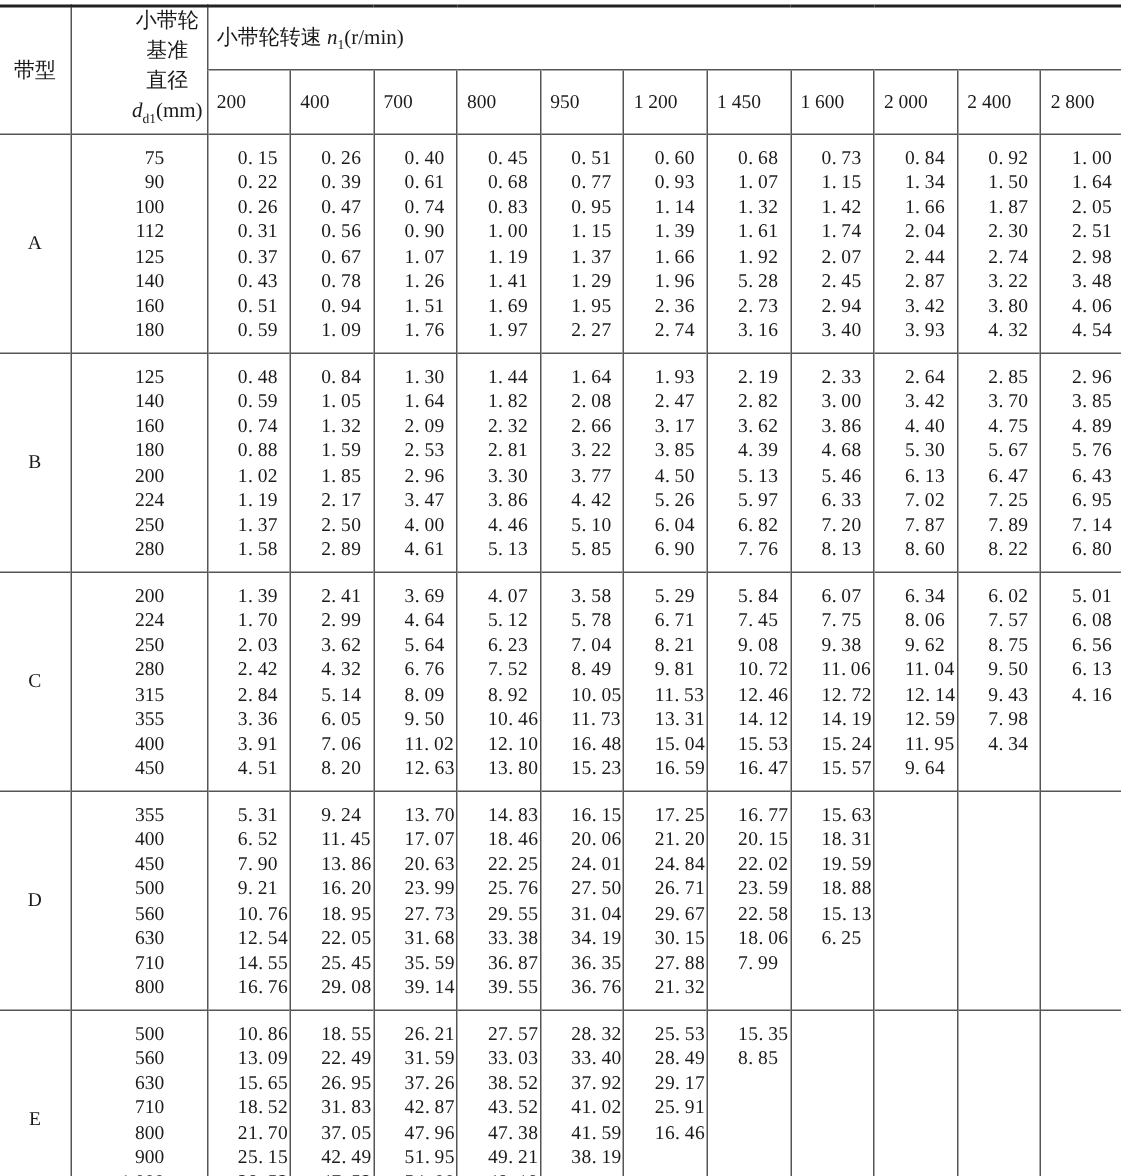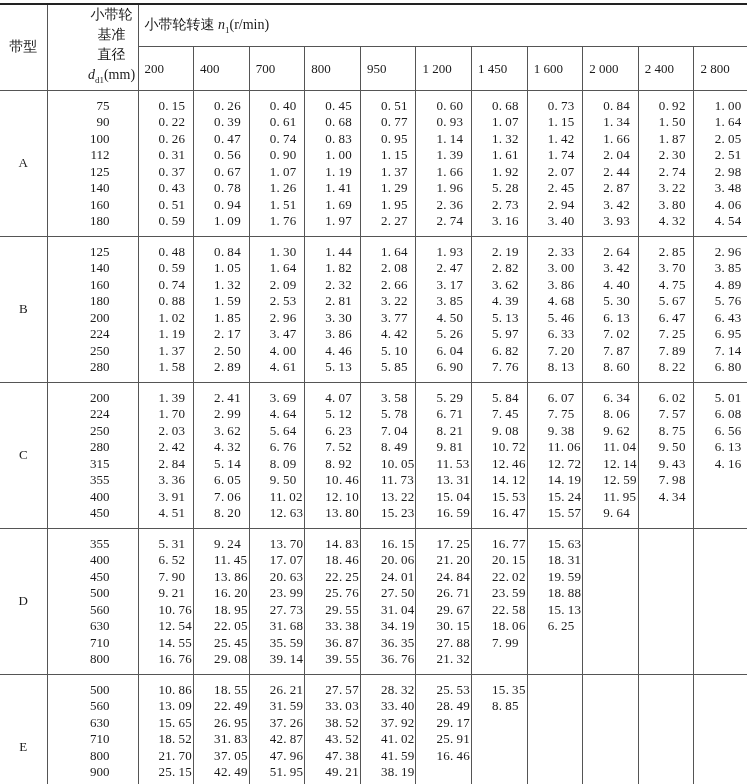--- a/index.html
+++ b/index.html
@@ -371,21 +371,21 @@
           <div>12. 10</div>
           <div>13. 80</div>
         </td>
         <td class="val-c vl">
           <div>3. 58</div>
           <div>5. 78</div>
           <div>7. 04</div>
           <div>8. 49</div>
           <div>10. 05</div>
           <div>11. 73</div>
-          <div>13. 22</div>
+          <div>16. 48</div>
           <div>15. 23</div>
         </td>
         <td class="val-c vl">
           <div>5. 29</div>
           <div>6. 71</div>
           <div>8. 21</div>
           <div>9. 81</div>
           <div>11. 53</div>
           <div>13. 31</div>
           <div>15. 04</div>

